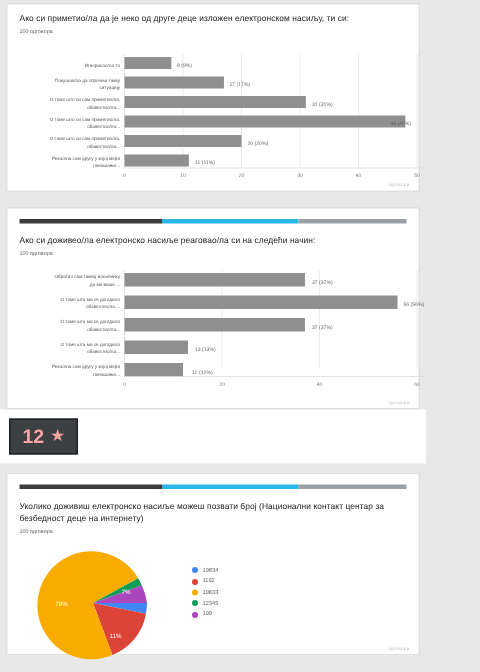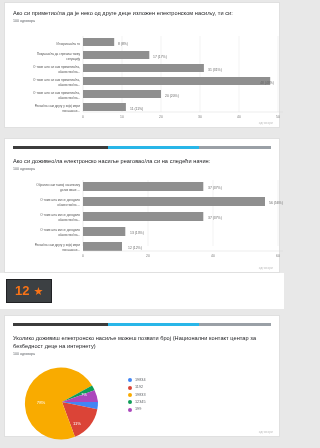--- a/index.html
+++ b/index.html
@@ -32,21 +32,21 @@
   }
   .seg{height:2.5px;}
   .seg1{background:#3c3c3c;flex:0 0 37%;}
   .seg2{background:#29b6e8;flex:0 0 35%;}
   .seg3{background:#9aa0a6;flex:1;}
   .badge-row{
     height:36px;display:flex;align-items:center;padding-left:6px;
     background:#ffffff;
   }
   .badge{
-    background:#3c4043;color:#f97316;
+    background:#3c4043;color:#fca5a5;
     display:flex;align-items:center;gap:4px;
     padding:4px 8px;border:1px solid #202124;
   }
   .badge-num{font-size:13px;font-weight:bold;line-height:14px;}
   .badge-star{font-size:11px;line-height:12px;}
   .watermark{
     position:absolute;right:6px;bottom:2px;
     font-size:3px;color:#bdbdbd;letter-spacing:0.2px;
   }
   .legend{display:flex;flex-direction:column;gap:2.4px;}

